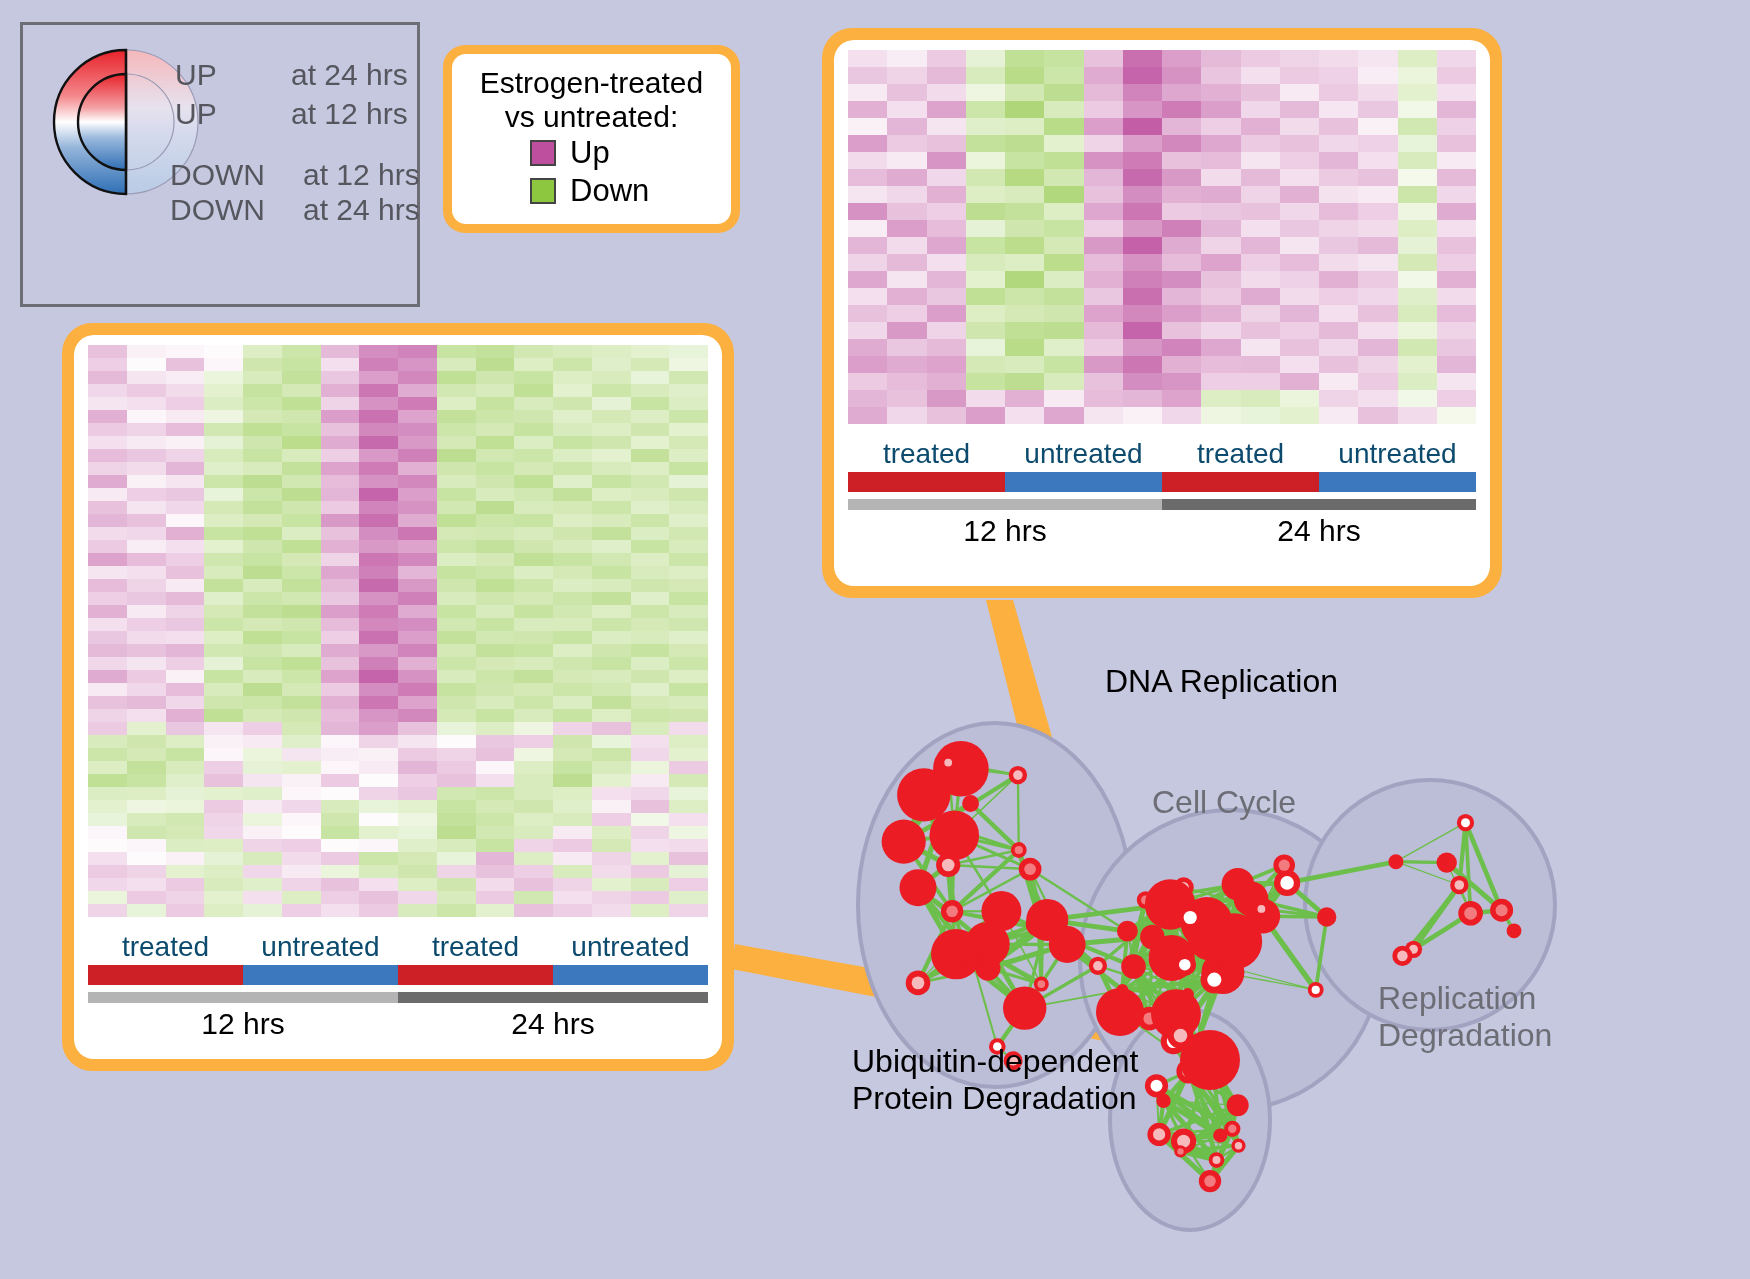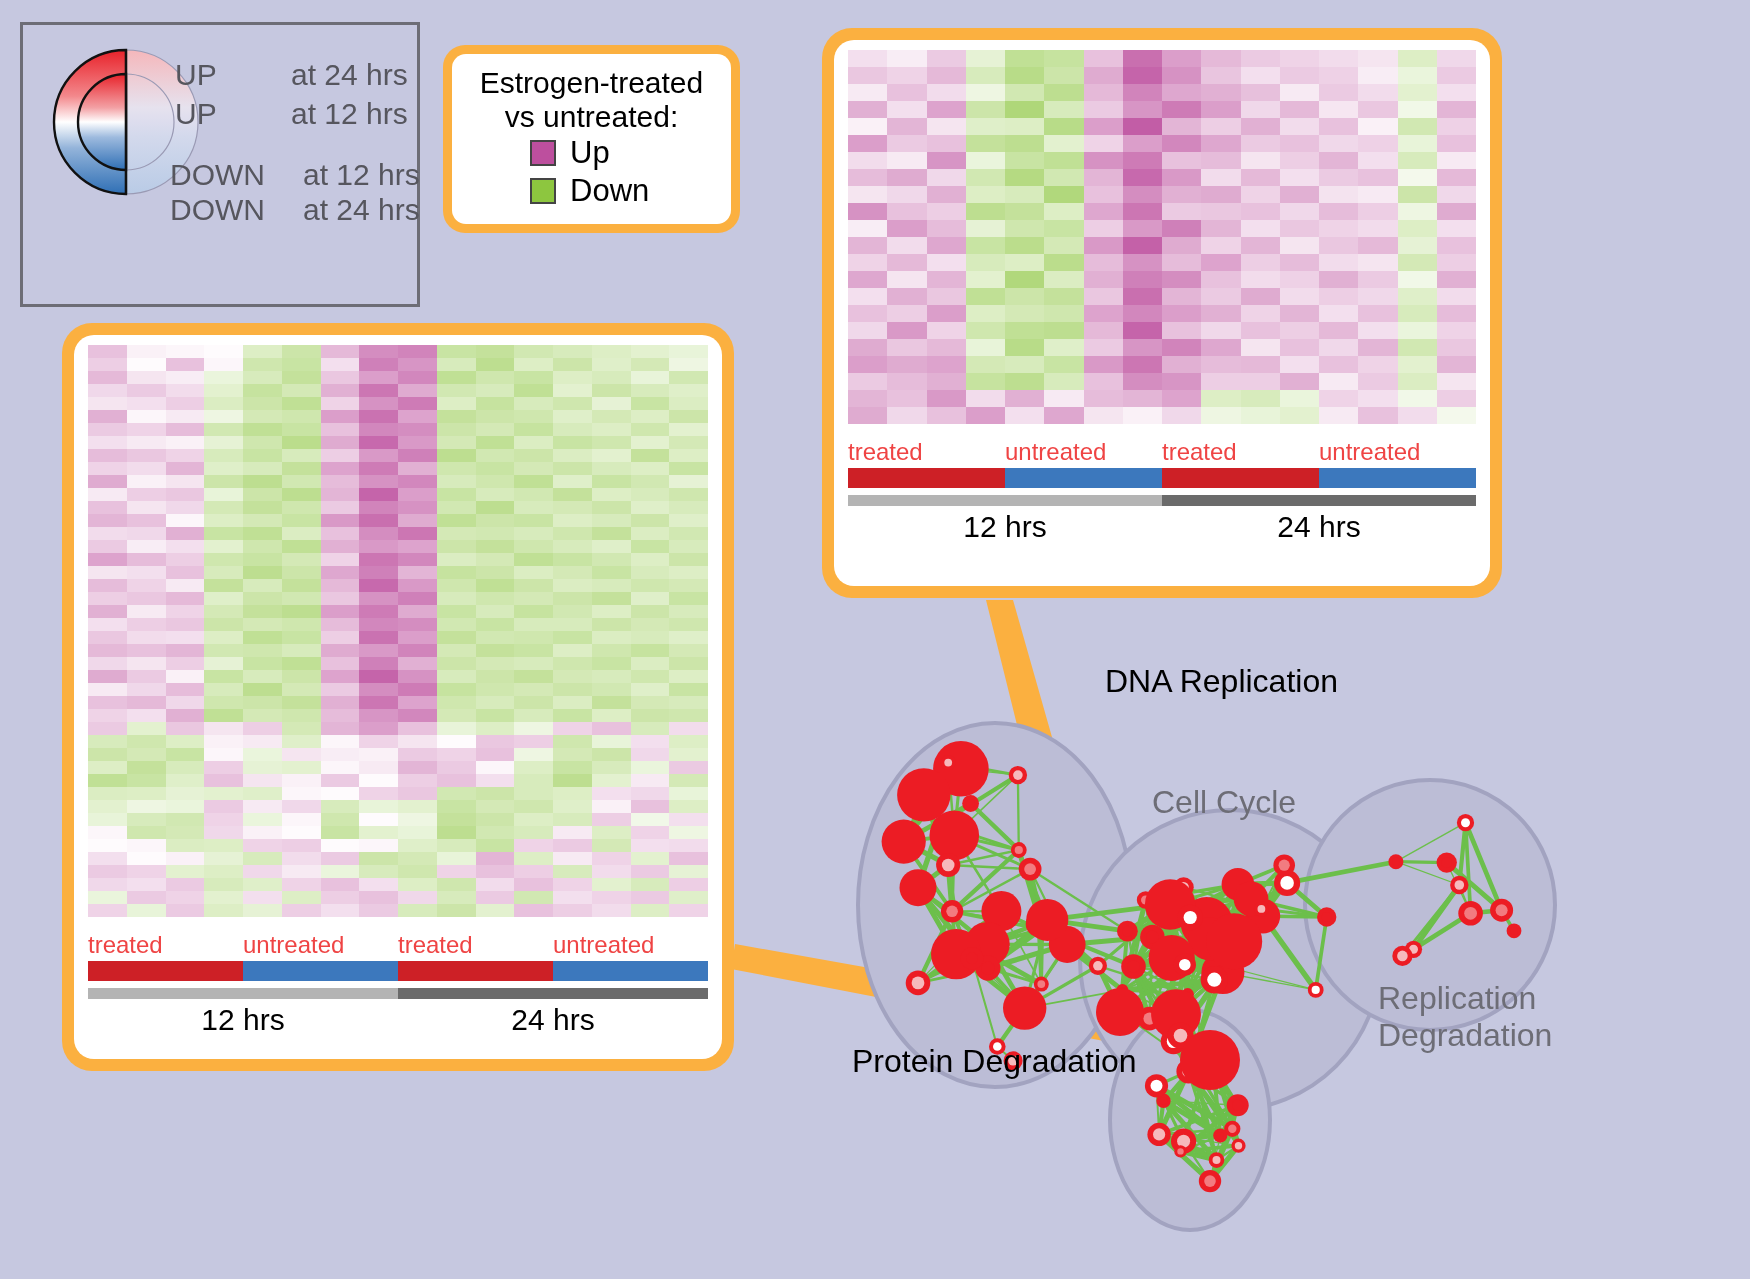--- a/index.html
+++ b/index.html
@@ -51,21 +51,21 @@
 
   
   .hm-card{position:absolute;background:#fbb040;border-radius:30px;box-sizing:border-box;padding:12px;}
   .hm-inner{width:100%;height:100%;background:#fff;border-radius:20px;box-sizing:border-box;
             padding:10px 14px 14px 14px;display:flex;flex-direction:column;}
   .hm-title{font-size:33px;color:#000;text-align:center;margin:4px 0 10px 0;}
   .hm-grid{display:grid;width:100%;}
   .hm-cell{width:100%;}
   .hm-foot{margin-top:14px;}
   .cond-labels{display:grid;grid-template-columns:repeat(4,1fr);}
-  .cond-labels span{font-size:24px;color:#ef4444;}
+  .cond-labels span{text-align:center;font-size:28px;color:#0c4a6e;}
   .cond-bar{display:grid;grid-template-columns:repeat(4,1fr);height:20px;margin-top:2px;}
   .cond-bar i{display:block;}
   .c-tr{background:#cd2026;}
   .c-un{background:#3c78bd;}
   .time-bar{display:grid;grid-template-columns:repeat(2,1fr);height:11px;margin-top:7px;}
   .t-12{background:#b4b4b4;}
   .t-24{background:#6b6b6b;}
   .time-labels{display:grid;grid-template-columns:repeat(2,1fr);margin-top:4px;}
   .time-labels span{text-align:center;font-size:30px;color:#000;}
 
@@ -2030,16 +2030,17 @@
     </svg>
   </div>
 
   <div class="net-lbl" id="lbl-dna">DNA Replication</div>
   <div class="net-lbl" id="lbl-cc">Cell Cycle</div>
   <div class="net-lbl" id="lbl-mt">
     <div>Replication</div>
     <div>Degradation</div>
   </div>
   <div class="net-lbl" id="lbl-ub">
+    <div>Ubiquitin-dependent</div>
     <div>Protein Degradation</div>
   </div>
 
 </div>
 
 </body></html>

